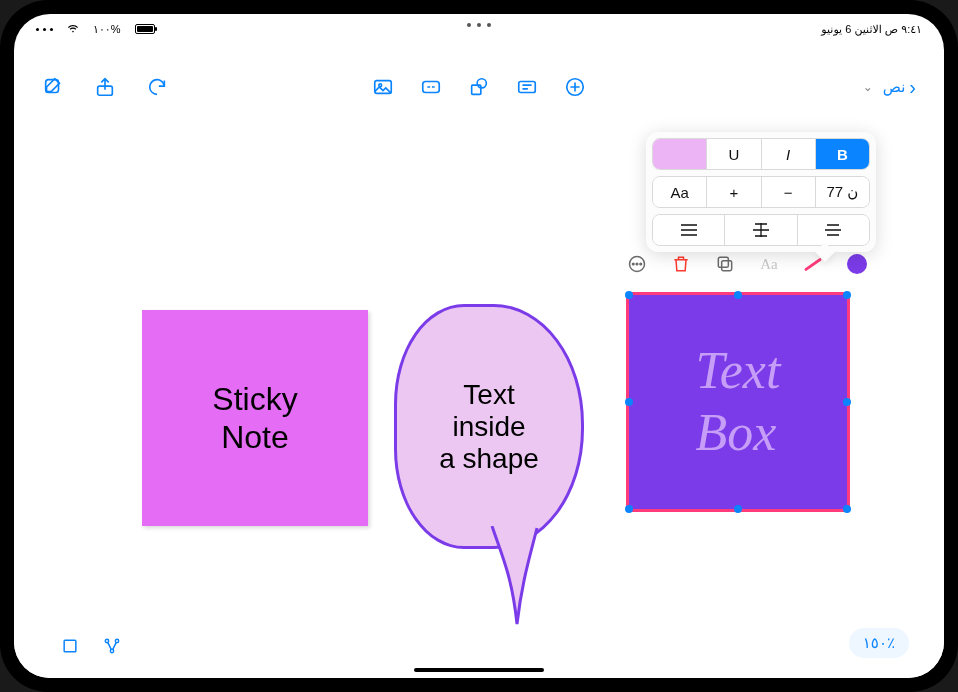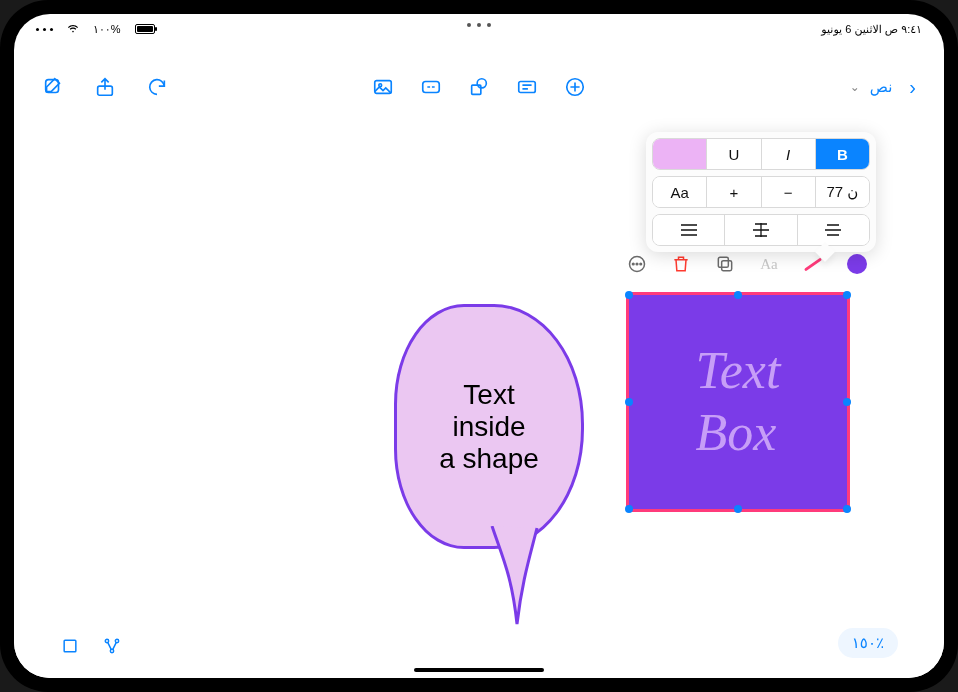--- a/index.html
+++ b/index.html
@@ -70,21 +70,21 @@
   }
   .tb-left { display:flex; gap:30px; align-items:center; }
   .tb-center { position:absolute; left:50%; transform:translateX(-50%); display:flex; gap:26px; align-items:center; }
   .tb-right { margin-left:auto; display:flex; gap:10px; align-items:center; }
   .tool-icon {
     width:22px; height:22px; display:flex; align-items:center; justify-content:center;
     color:#0a84ff;
     cursor:pointer;
   }
   .tool-icon svg { width:100%; height:100%; }
-  .back-label { color:#0a84ff; font-size:15px; display:flex; align-items:center; gap:17px;}
+  .back-label { color:#0a84ff; font-size:15px; display:flex; align-items:center; gap:4px;}
   .chev { font-size:20px; color:#0a84ff; }
   .chev-small { font-size:12px; color:#888; }
   
   .canvas {
     position:absolute;
     top:96px; left:0; right:0; bottom:0;
     background:#fff;
   }
   
   .sticky-note {
@@ -234,21 +234,21 @@
   }
   .dot-color { width:20px;height:20px;border-radius:50%;background:#7b3be8; }
   .pencil-line { width:20px;height:3px;background:#ff3b7b;border-radius:2px;transform:rotate(-35deg); }
   .it-text { color:#c7c7c7; font-size:15px; font-family:serif; }
   .it-copy svg, .it-trash svg, .it-more svg { width:20px;height:20px; }
   .it-trash { color:#ff3b30; }
   .it-copy, .it-more { color:#6b6b6b; }
   
   .zoom-pill {
     position:absolute;
-    right:46px;
+    right:35px;
     bottom:20px;
     background:#eef6ff;
     color:#0a84ff;
     font-size:15px;
     font-weight:500;
     padding:6px 14px;
     border-radius:18px;
     cursor:pointer;
   }
   .bottom-left {
@@ -425,20 +425,24 @@
         <div class="it-btn it-more">
           <svg viewBox="0 0 24 24" fill="none" stroke="currentColor" stroke-width="1.8">
               <circle cx="12" cy="12" r="9"></circle>
               <circle cx="7.5" cy="12" r="1" fill="currentColor"></circle>
               <circle cx="12" cy="12" r="1" fill="currentColor"></circle>
               <circle cx="16.5" cy="12" r="1" fill="currentColor"></circle>
             </svg>
         </div>
       </div>
 
+      <div class="sticky-note">
+        <span>Sticky
+Note</span>
+      </div>
 
       <div class="shape-bubble">
         <div class="bubble-body">
           <span>Text
 inside
 a shape</span>
         </div>
       </div>
       <svg class="bubble-tail" viewBox="0 0 60 100">
         <path d="M10 0 C 20 30, 30 50, 35 98 C 40 55, 48 30, 55 2" fill="#ebc7f2" stroke="#7b3be8" stroke-width="3"></path>

